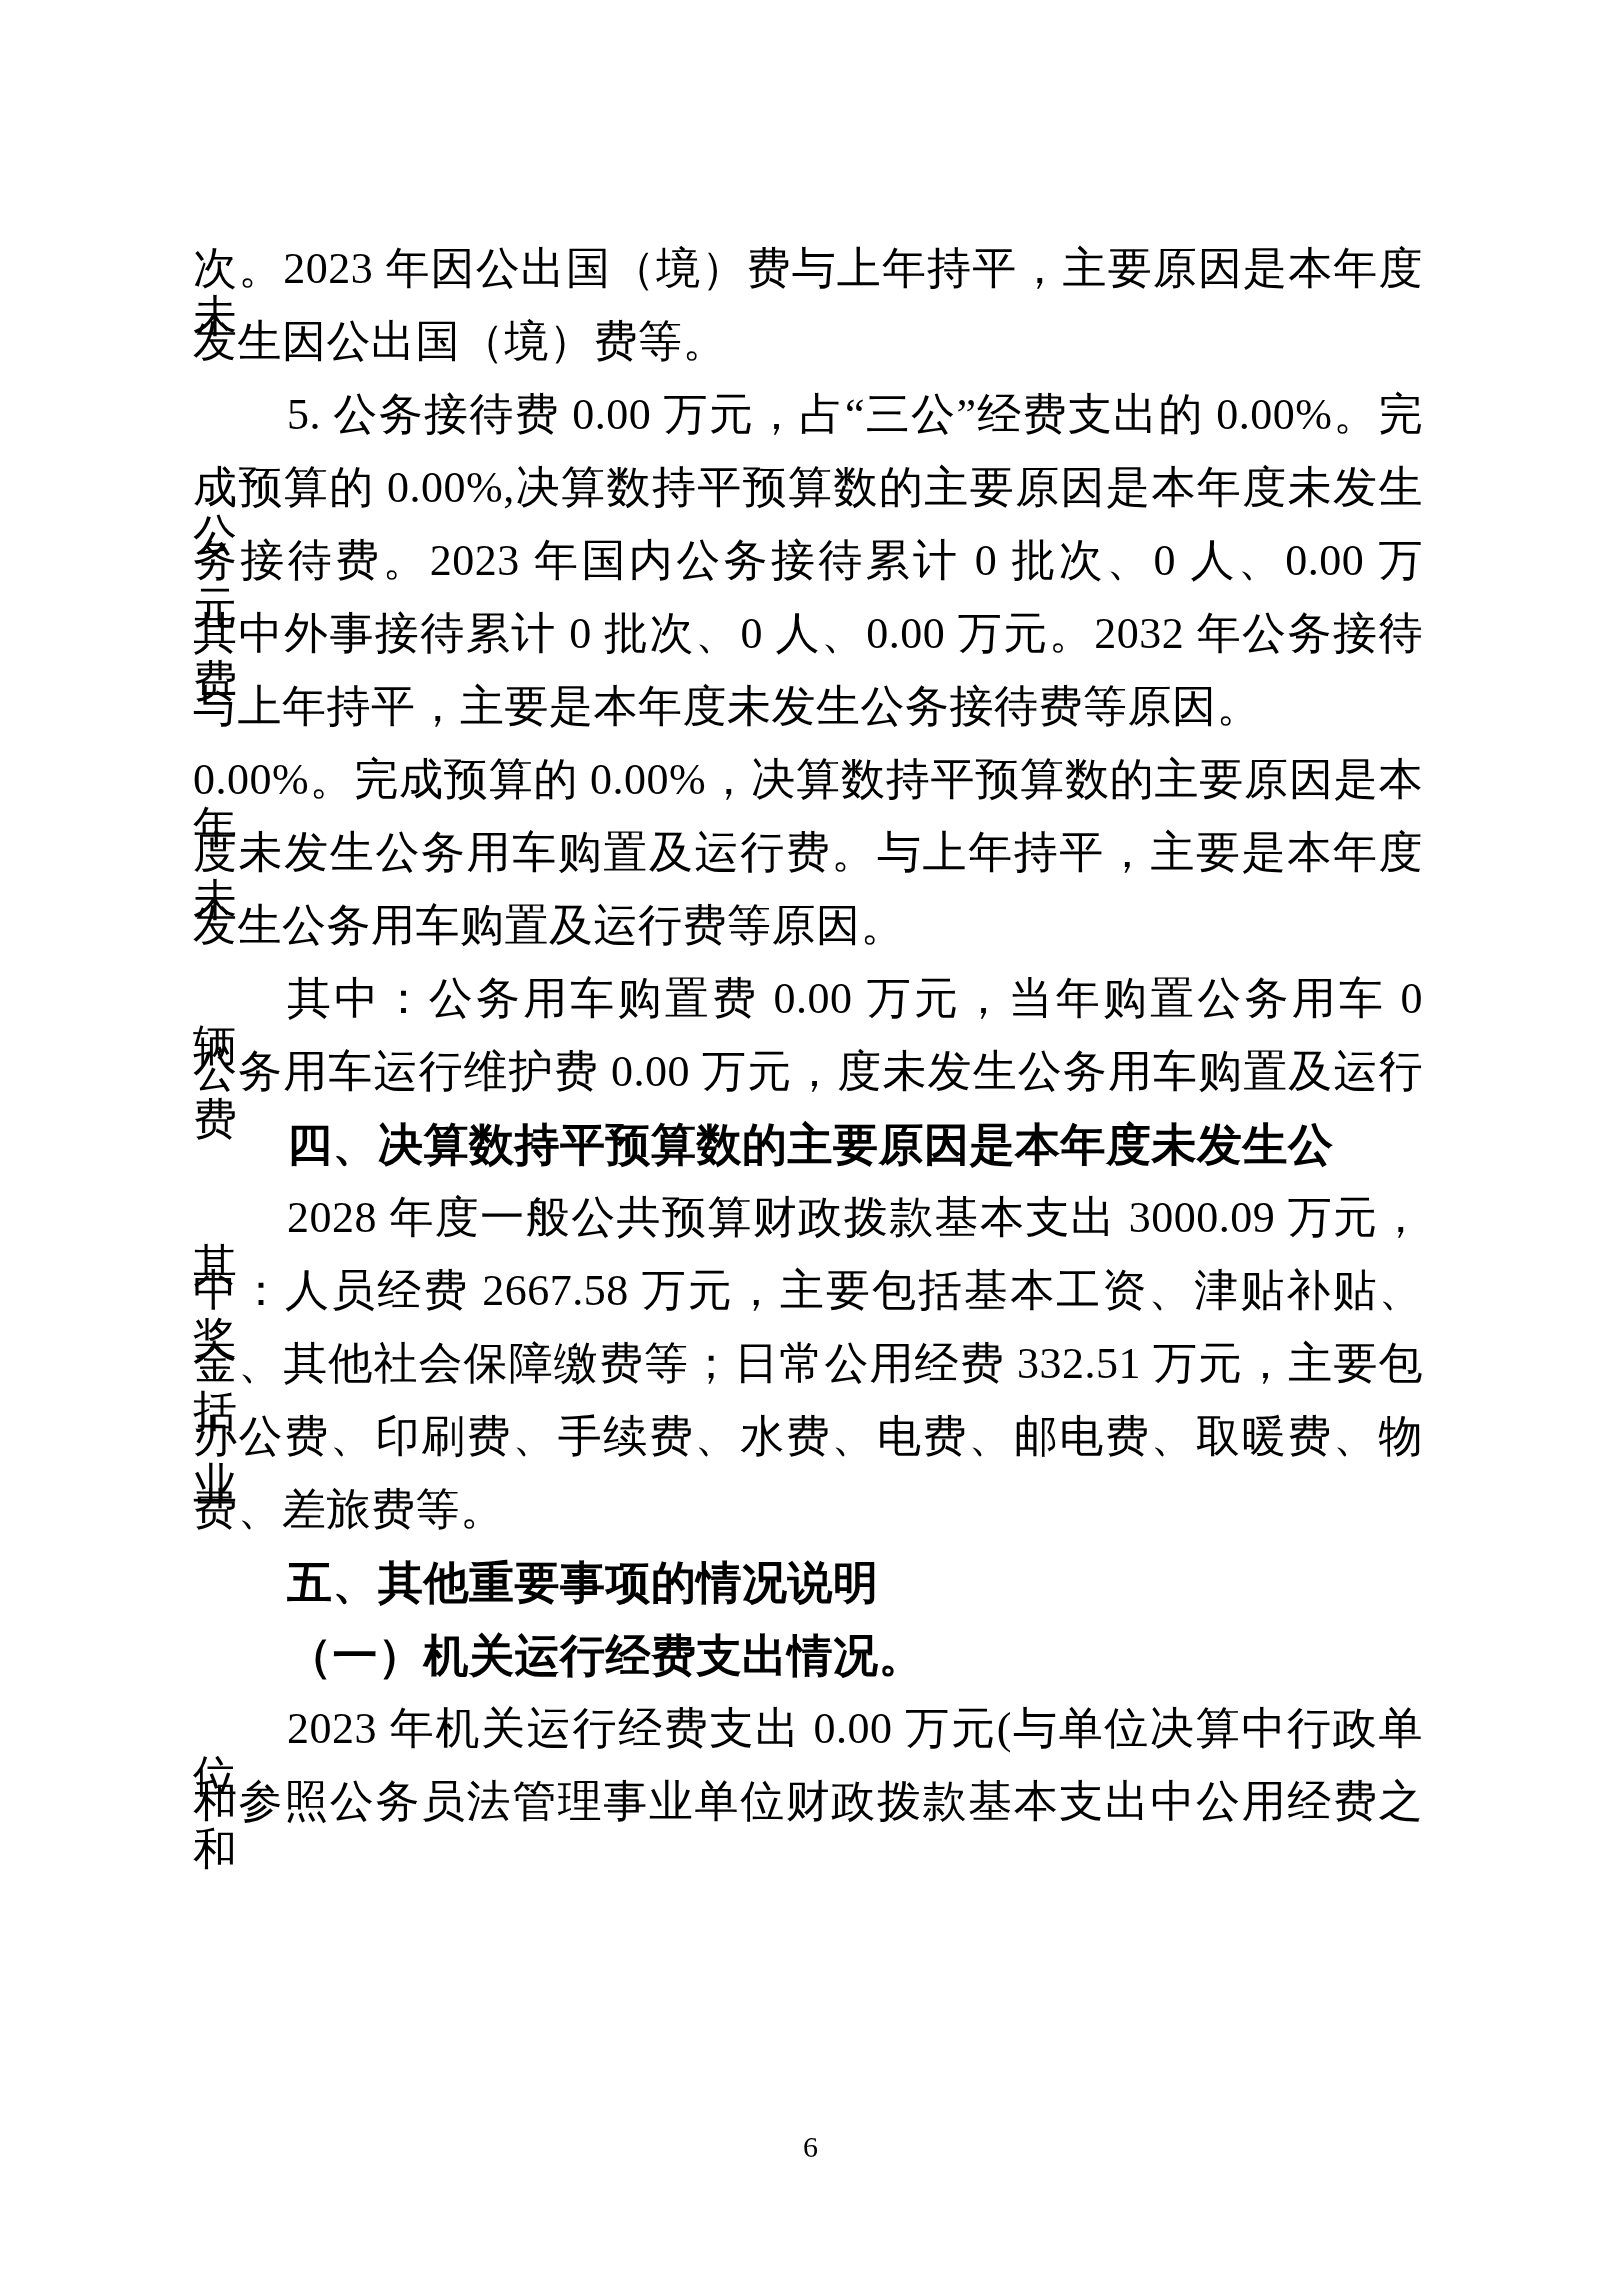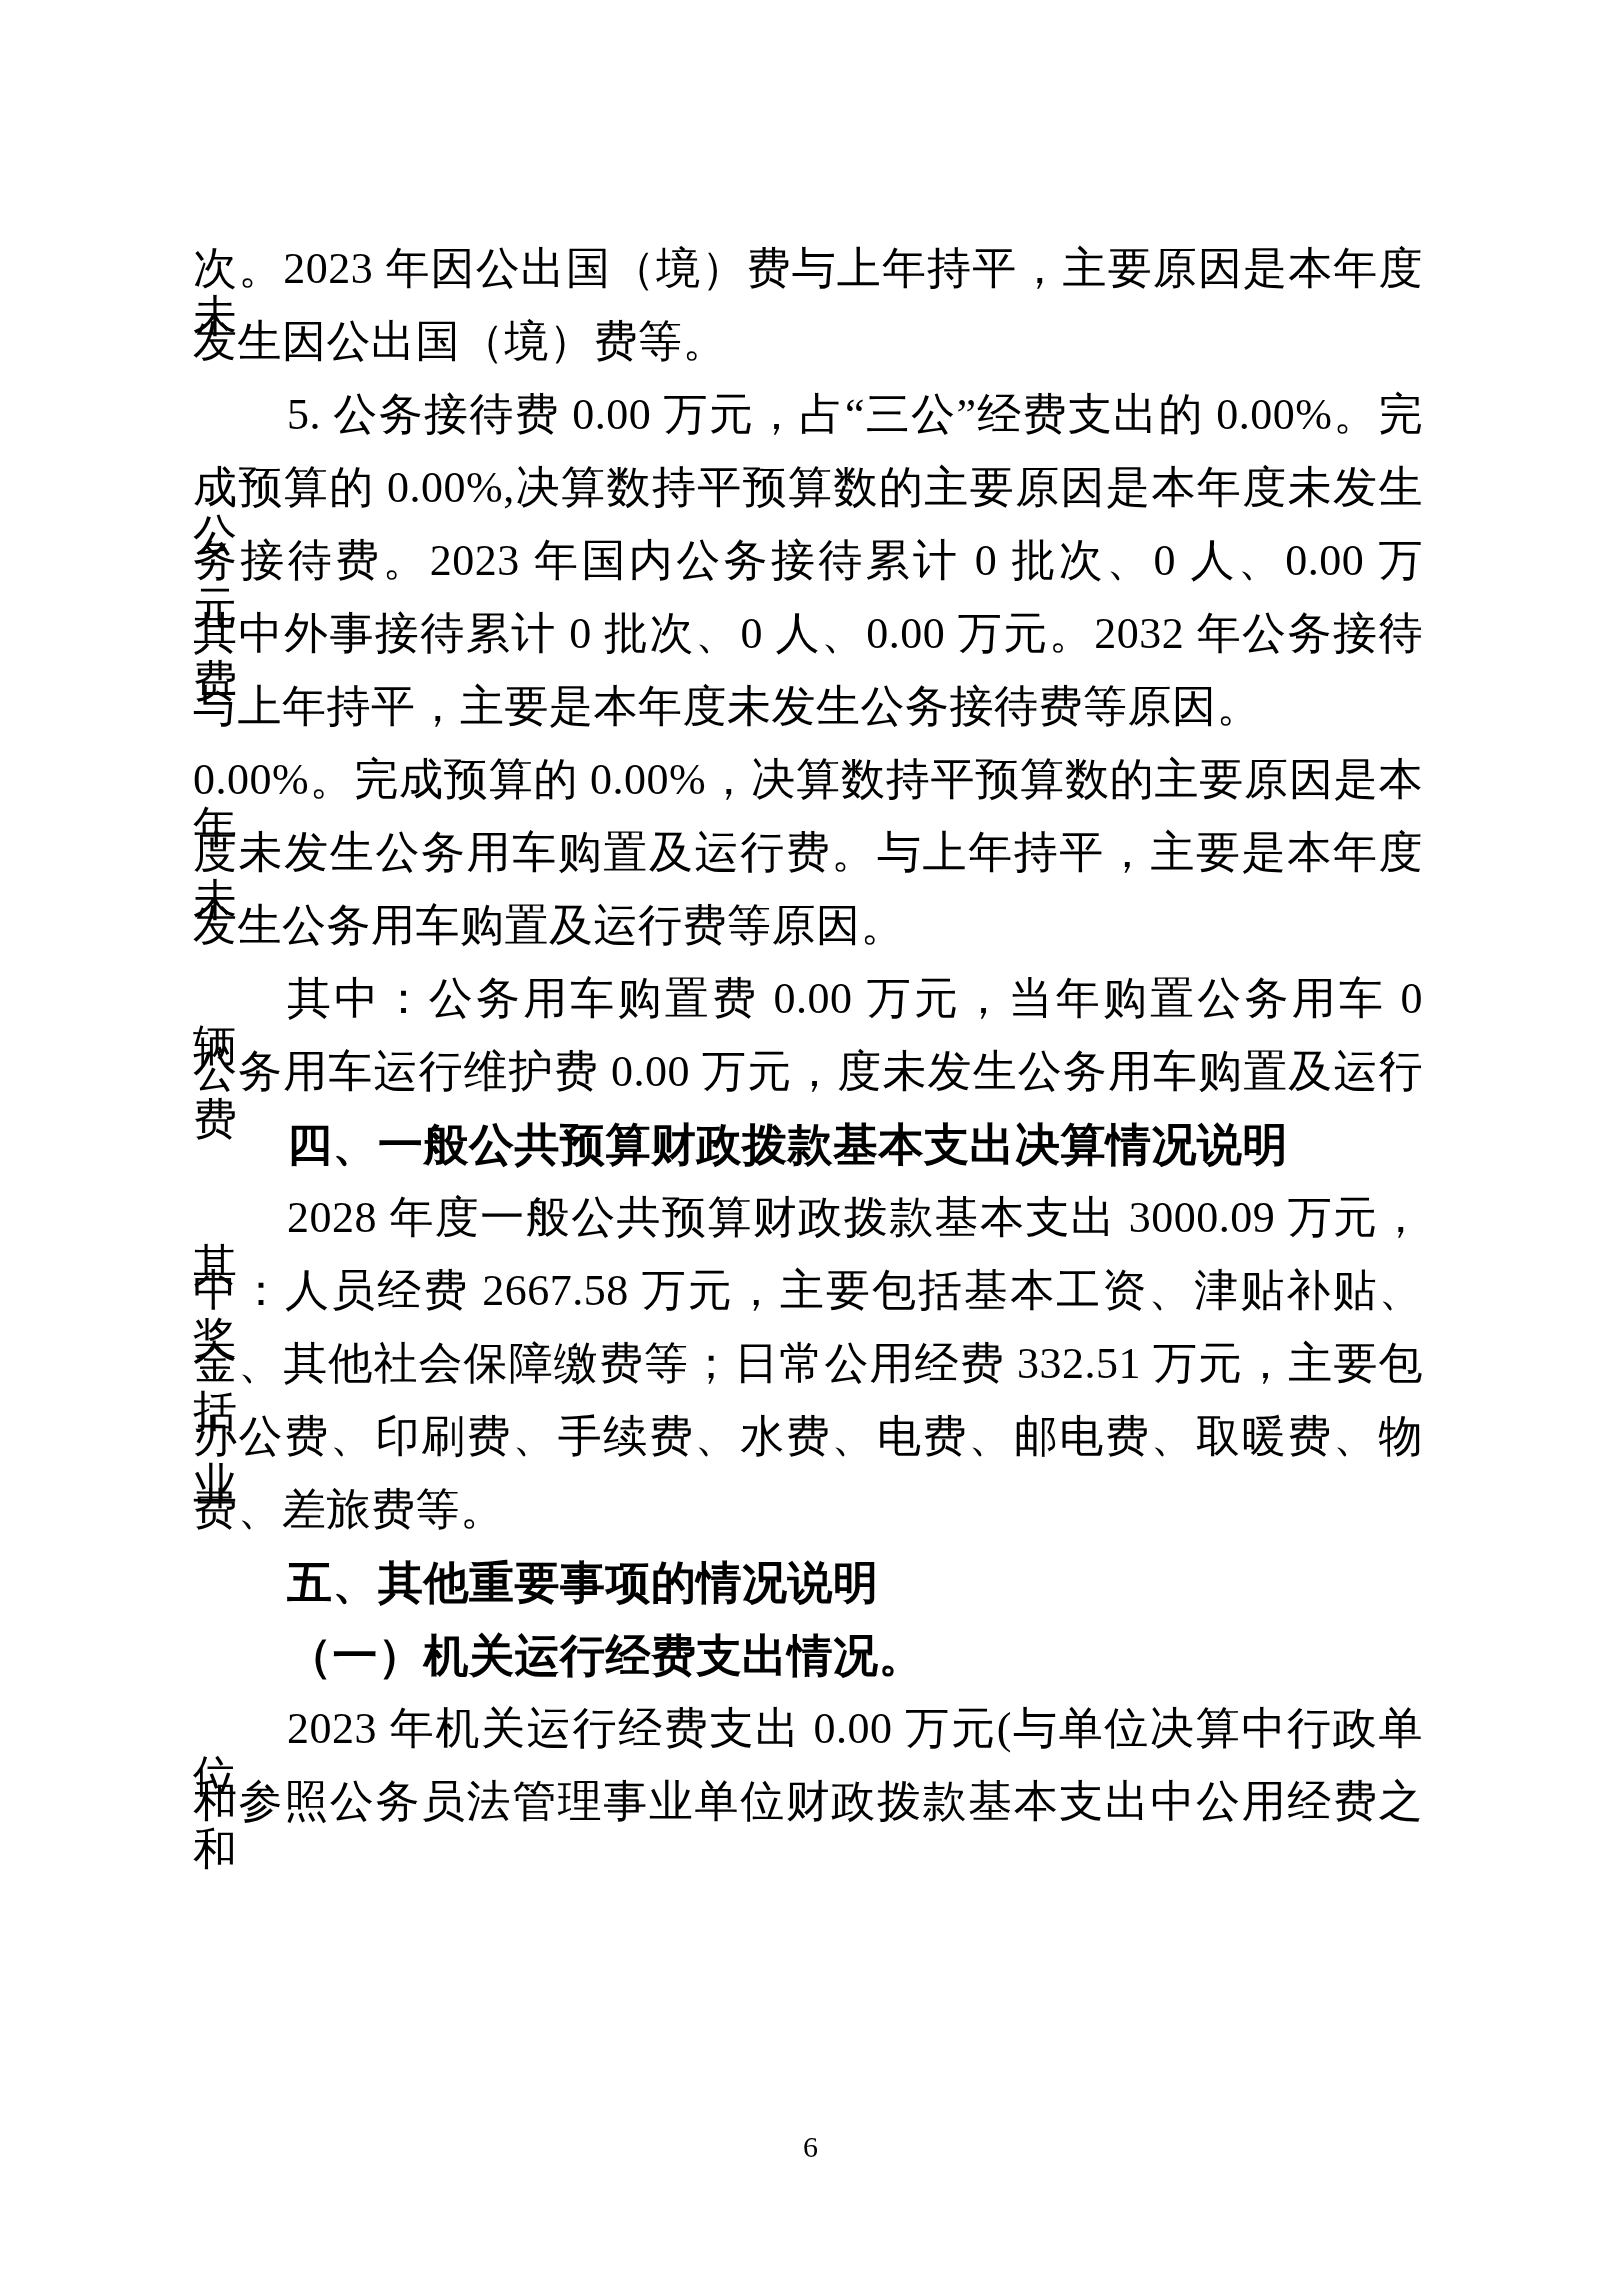--- a/index.html
+++ b/index.html
@@ -69,21 +69,21 @@
       <div class="line body fill indent">5. 公务接待费 0.00 万元，占“三公”经费支出的 0.00%。完</div>
       <div class="line body fill">成预算的 0.00%,决算数持平预算数的主要原因是本年度未发生公</div>
       <div class="line body fill">务接待费。2023 年国内公务接待累计 0 批次、0 人、0.00 万元。</div>
       <div class="line body fill">其中外事接待累计 0 批次、0 人、0.00 万元。2032 年公务接待费</div>
       <div class="line body">与上年持平，主要是本年度未发生公务接待费等原因。</div>
       <div class="line body fill">0.00%。完成预算的 0.00%，决算数持平预算数的主要原因是本年</div>
       <div class="line body fill">度未发生公务用车购置及运行费。与上年持平，主要是本年度未</div>
       <div class="line body">发生公务用车购置及运行费等原因。</div>
       <div class="line body fill indent">其中：公务用车购置费 0.00 万元，当年购置公务用车 0 辆。</div>
       <div class="line body fill">公务用车运行维护费 0.00 万元，度未发生公务用车购置及运行费</div>
-      <div class="line hei indent">四、一般公共预算财政拨款基本支出决算情况说明</div>
+      <div class="line hei indent">四、决算数持平预算数的主要原因是本年度未发生公</div>
       <div class="line body fill indent">2028 年度一般公共预算财政拨款基本支出 3000.09 万元，其</div>
       <div class="line body fill">中：人员经费 2667.58 万元，主要包括基本工资、津贴补贴、奖</div>
       <div class="line body fill">金、其他社会保障缴费等；日常公用经费 332.51 万元，主要包括</div>
       <div class="line body fill">办公费、印刷费、手续费、水费、电费、邮电费、取暖费、物业</div>
       <div class="line body">费、差旅费等。</div>
       <div class="line hei indent">五、其他重要事项的情况说明</div>
       <div class="line kai indent">（一）机关运行经费支出情况。</div>
       <div class="line body fill indent">2023 年机关运行经费支出 0.00 万元(与单位决算中行政单位</div>
       <div class="line body fill">和参照公务员法管理事业单位财政拨款基本支出中公用经费之和</div>
     </div>

